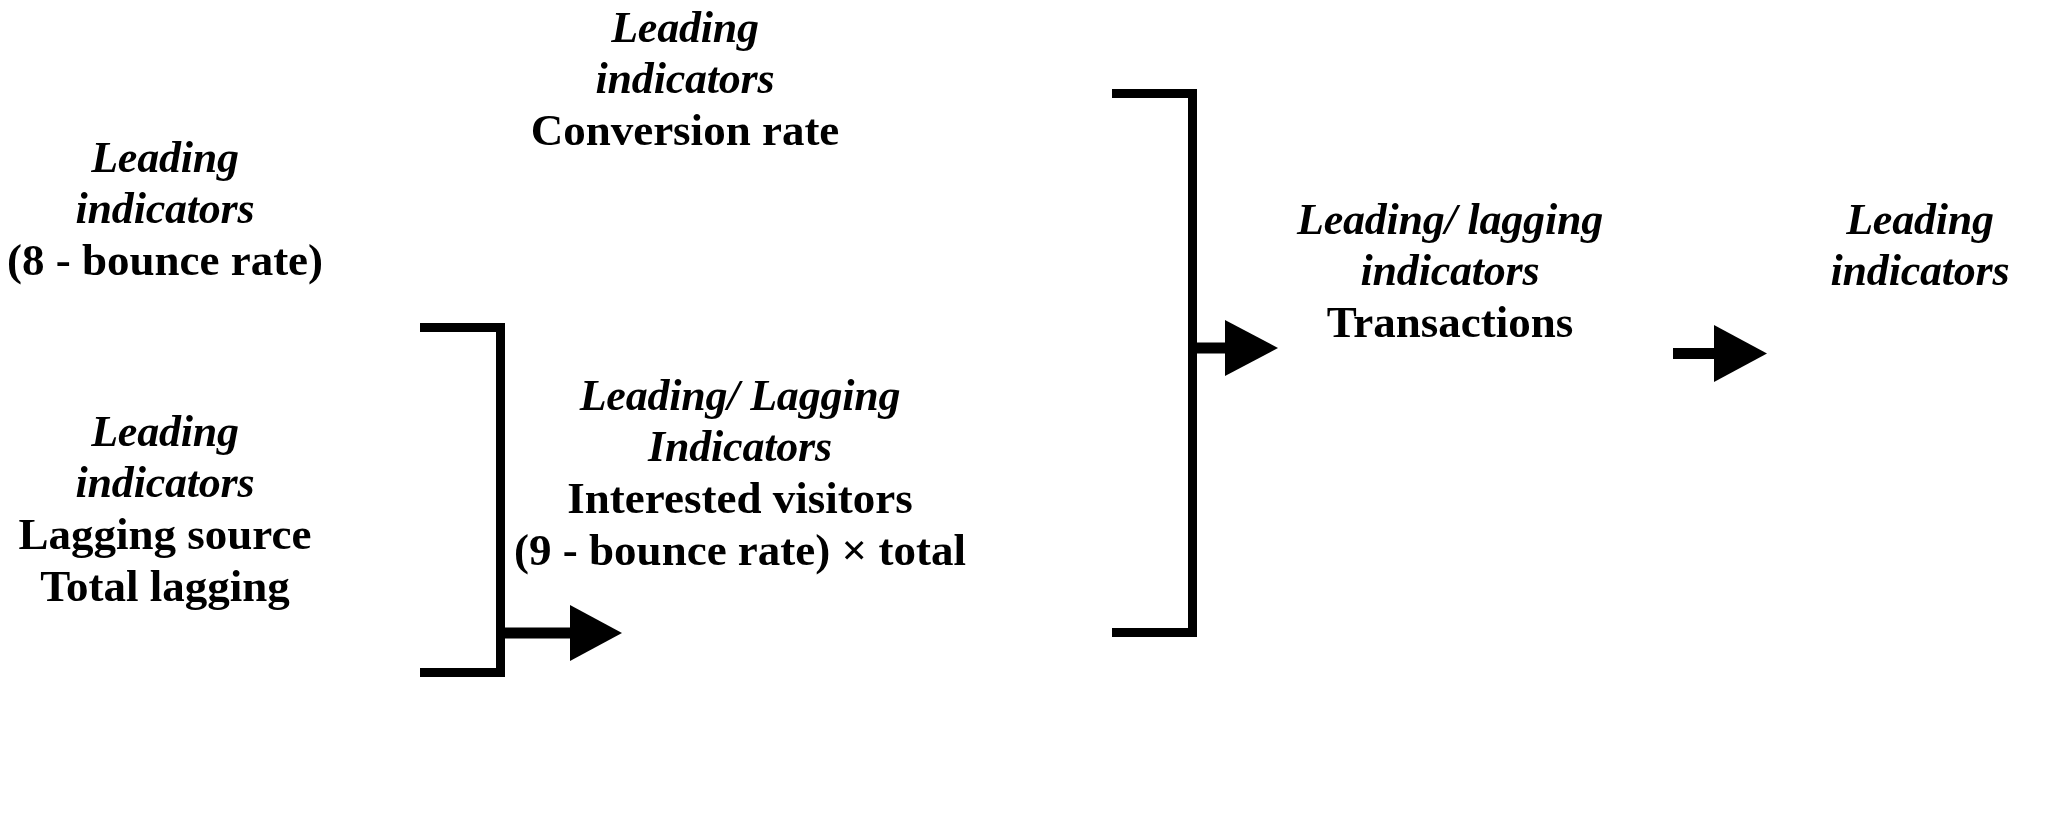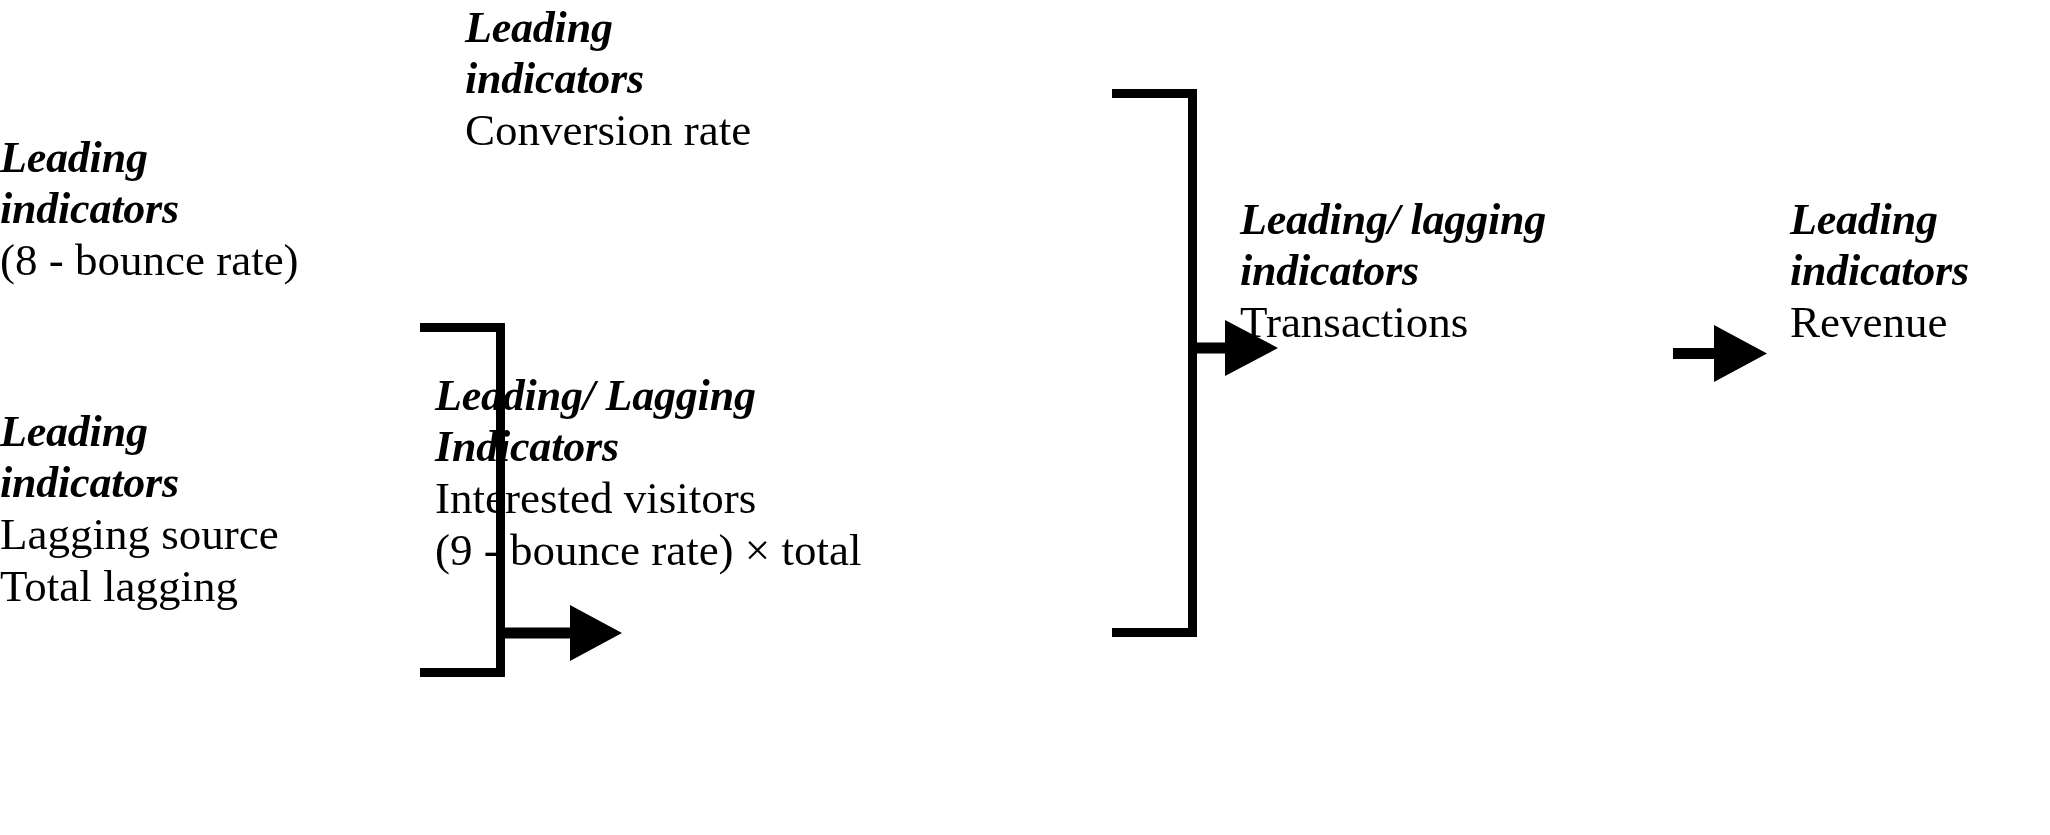--- a/index.html
+++ b/index.html
@@ -21,34 +21,35 @@
   .connectors {
     position: absolute;
     left: 0;
     top: 0;
     width: 2050px;
     height: 835px;
   }
 
   .node {
     position: absolute;
+    text-align: center;
     line-height: 1.16;
     color: #000000;
     white-space: nowrap;
   }
 
   .node .kind {
     font-weight: bold;
     font-style: italic;
     font-size: 44px;
     letter-spacing: -0.2px;
   }
 
   .node .metric {
-    font-weight: normal;
+    font-weight: bold;
     font-style: normal;
     font-size: 45px;
   }
 
   
 
   #node-bounce-rate {
     left: 0px;
     top: 132px;
     width: 330px;
@@ -151,16 +152,15 @@
 
   <div class="node" id="node-transactions">
     <div class="kind">Leading/ lagging</div>
     <div class="kind">indicators</div>
     <div class="metric">Transactions</div>
   </div>
 
   <div class="node" id="node-revenue">
     <div class="kind">Leading</div>
     <div class="kind">indicators</div>
-    <div class="metric">Revenue</div>
   </div>
 
 </div>
 
 </body></html>

